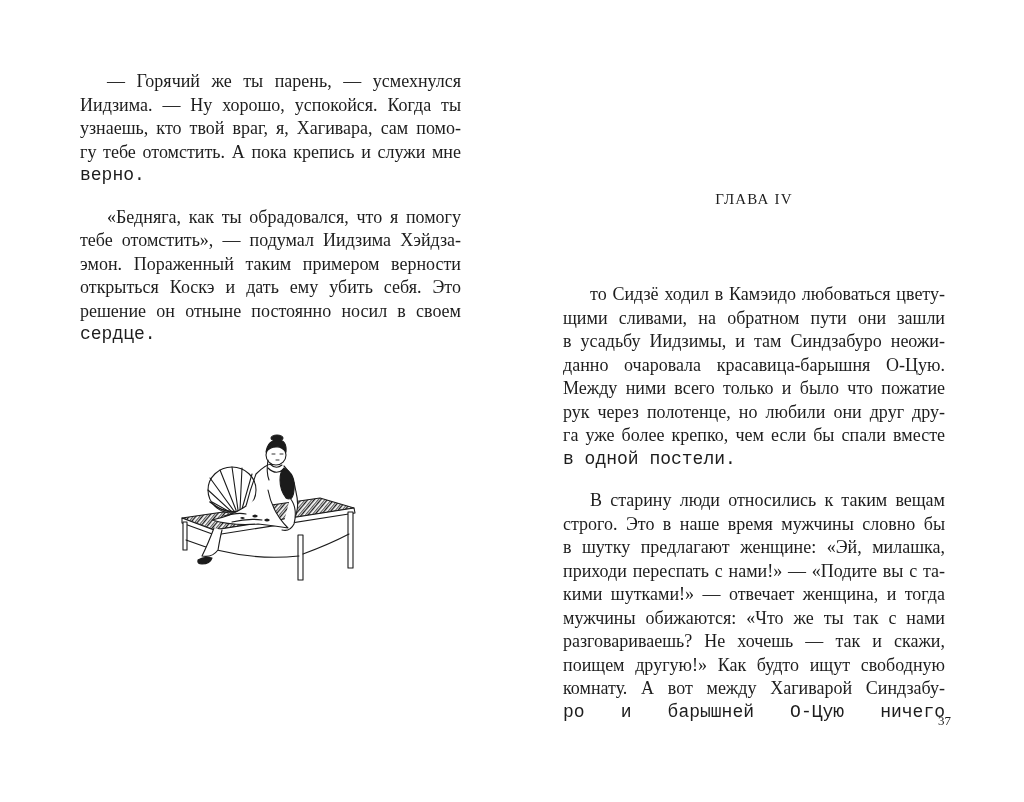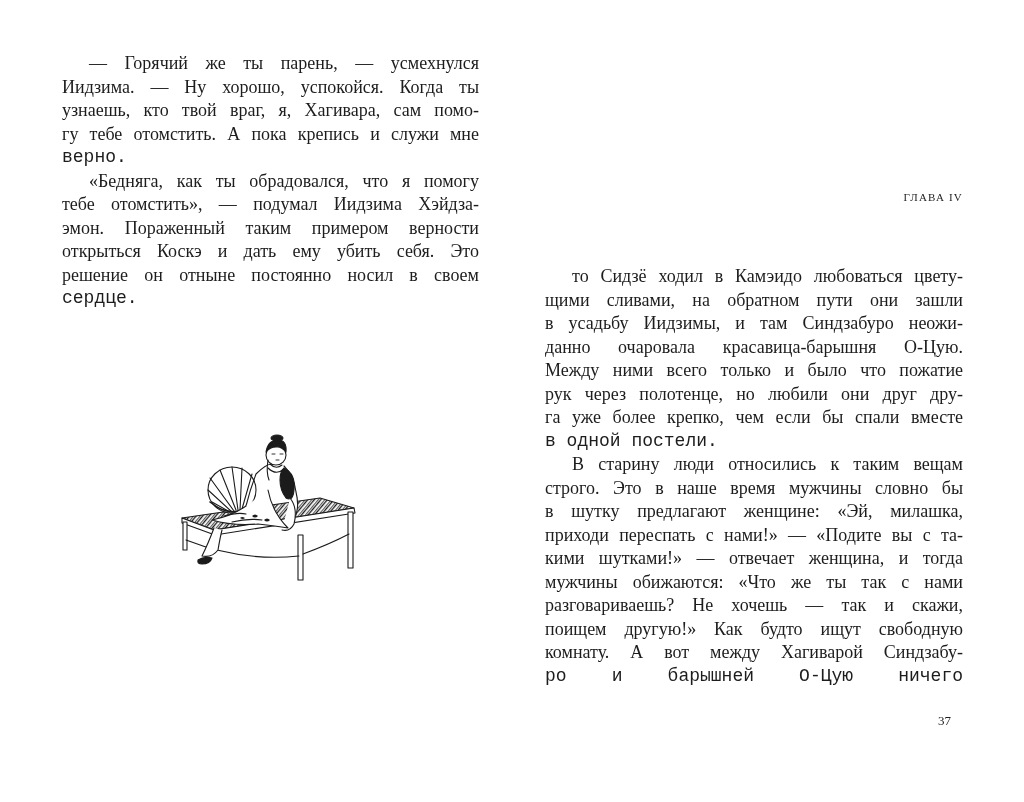--- a/index.html
+++ b/index.html
@@ -27,38 +27,38 @@
   .page-right { left: 512px; width: 512px; }
 
   .textcol {
     position: absolute;
     font-size: 18px;
     line-height: 23.5px;
   }
   .left-text  { left: 62px;  top: 52px;  width: 417px; }
   .right-text { left: 33px;  top: 265px; width: 418px; } 
 
-  .para { margin: 0; padding: 0; }
+  .para { margin: 18px; padding: 0; }
   .tline {
     text-align: justify;
     text-align-last: justify;
     white-space: normal;
     overflow: hidden;
     height: 23.5px;
   }
   .para .tline:first-child { text-indent: 27px; }
   .para .tline:last-child  { text-align-last: left; font-family: Liberation Mono, monospace; }
 
   .chapter-heading {
     position: absolute;
     left: 33px;
     top: 191px;
     width: 418px;
-    text-align: right;
-    font-size: 11px;
+    text-align: center;
+    font-size: 15px;
     letter-spacing: 1.2px;
     color: #1d1d1d;
   }
 
   .page-number {
     position: absolute;
     left: 33px;
     top: 713px;
     width: 418px;
     text-align: right;

